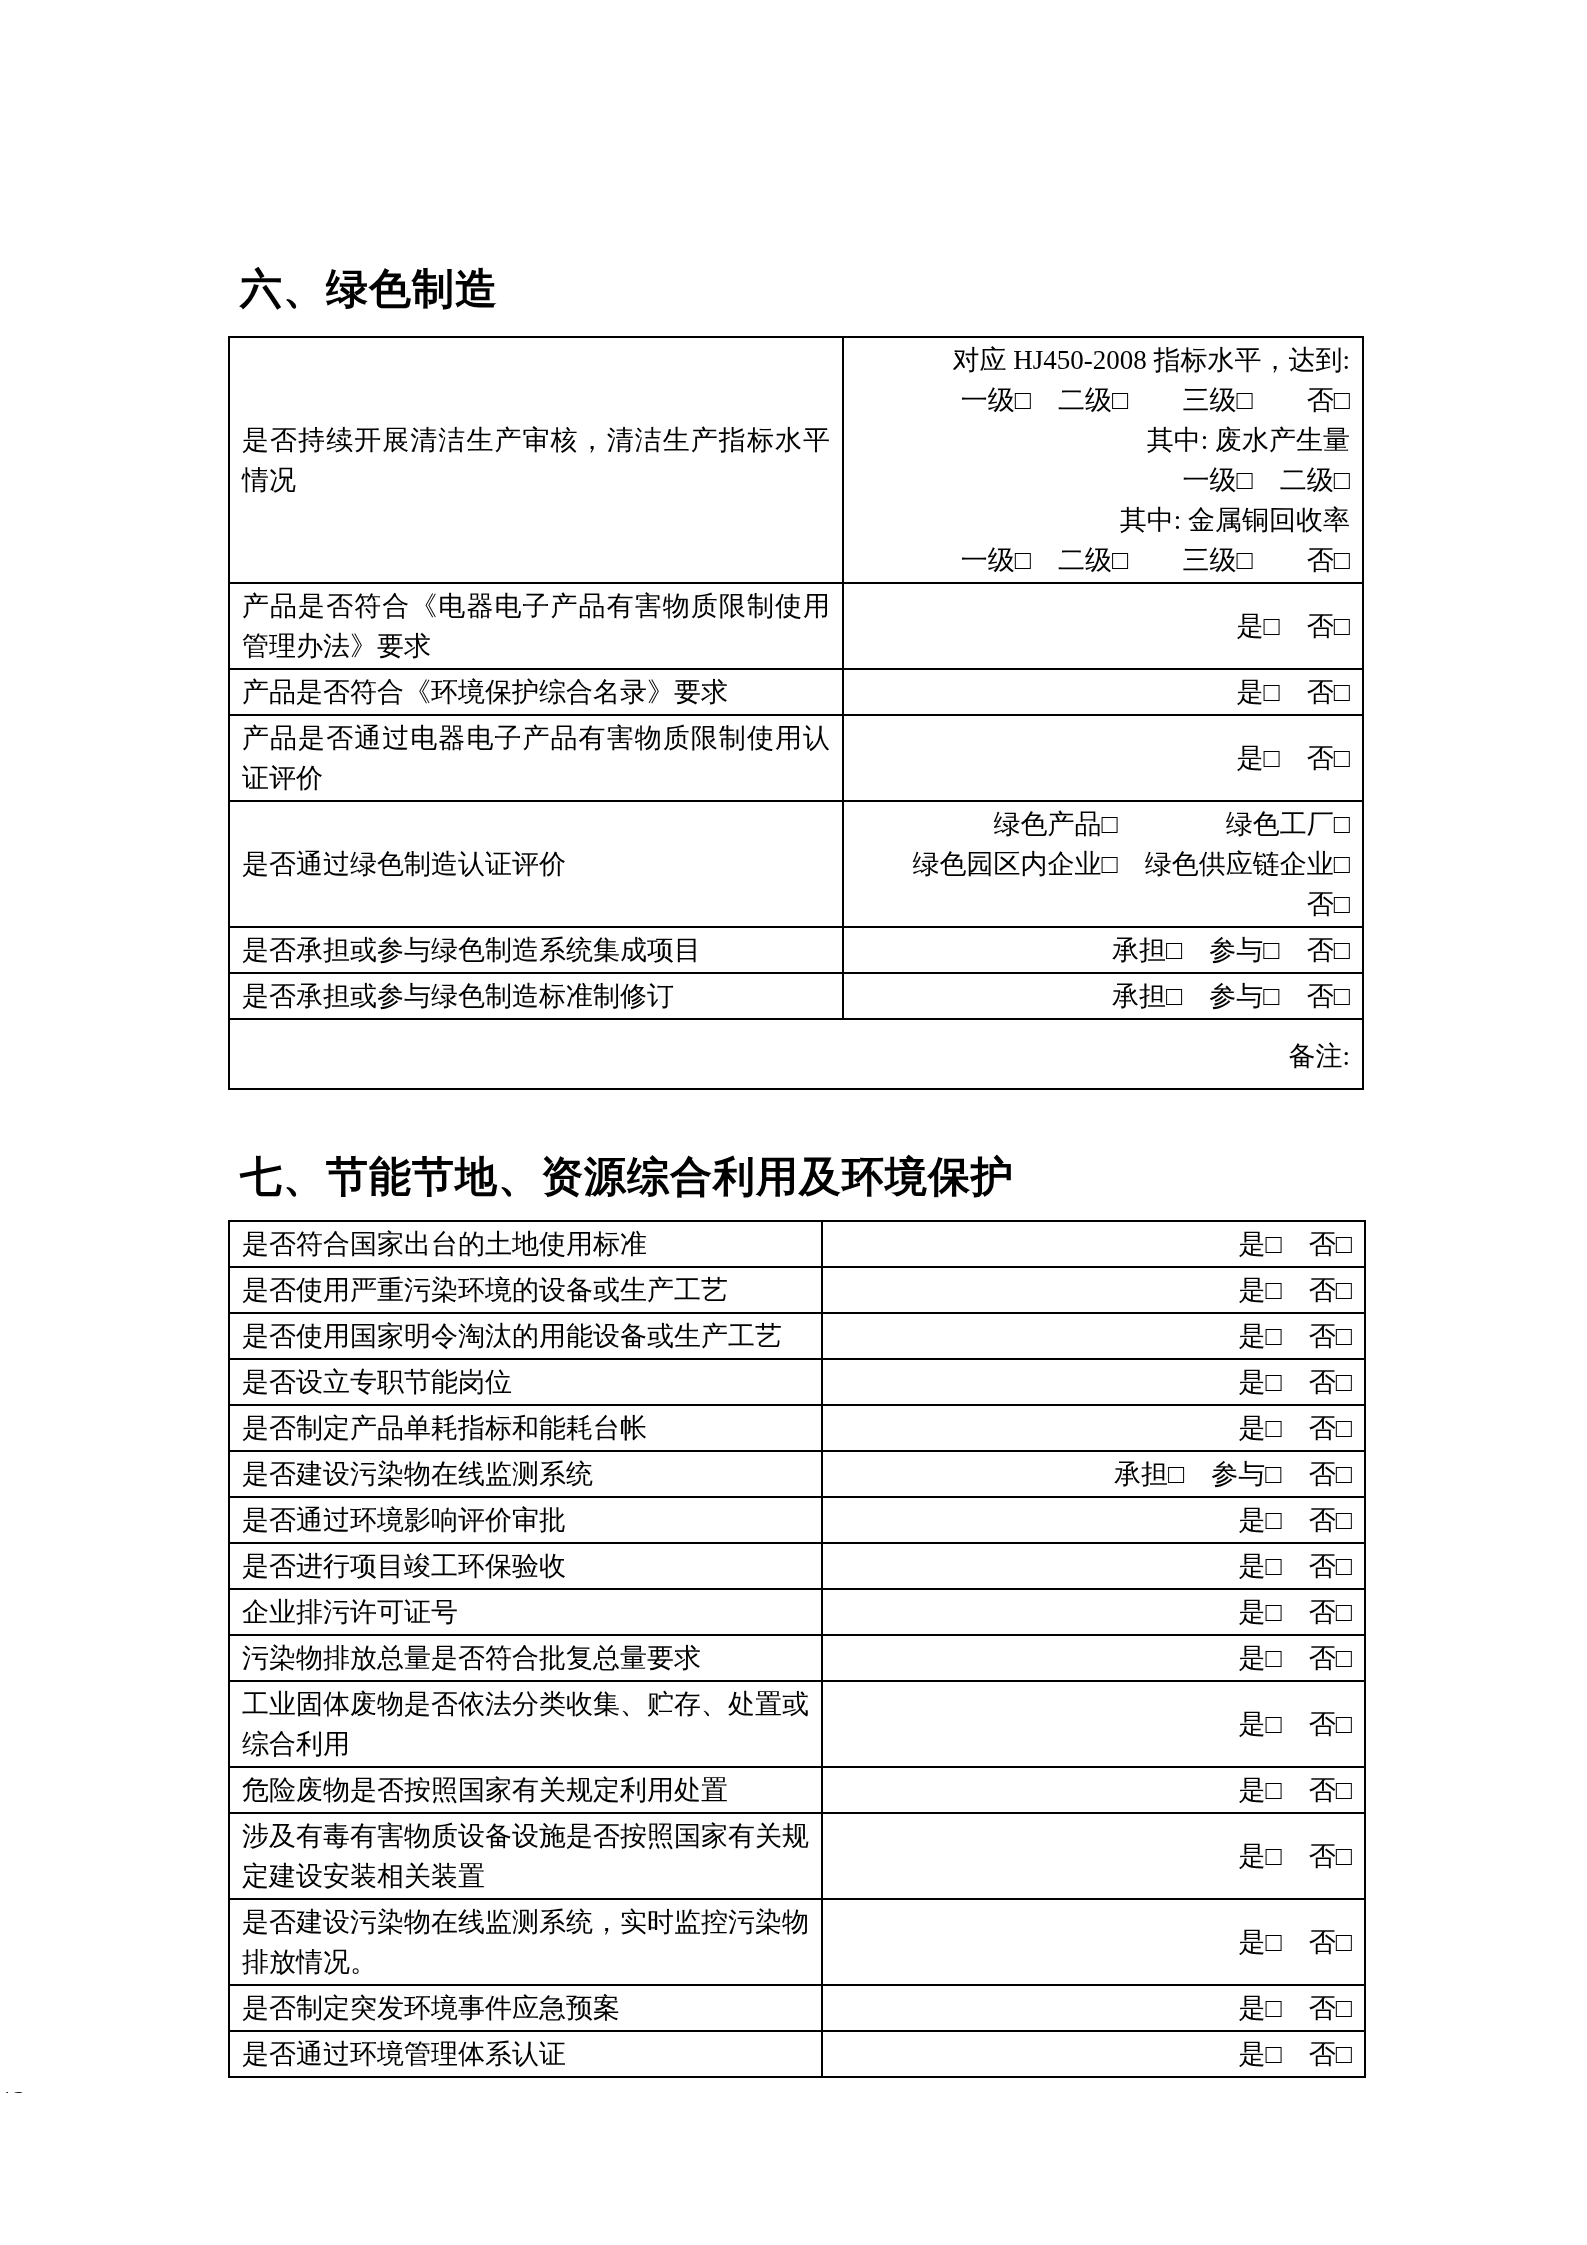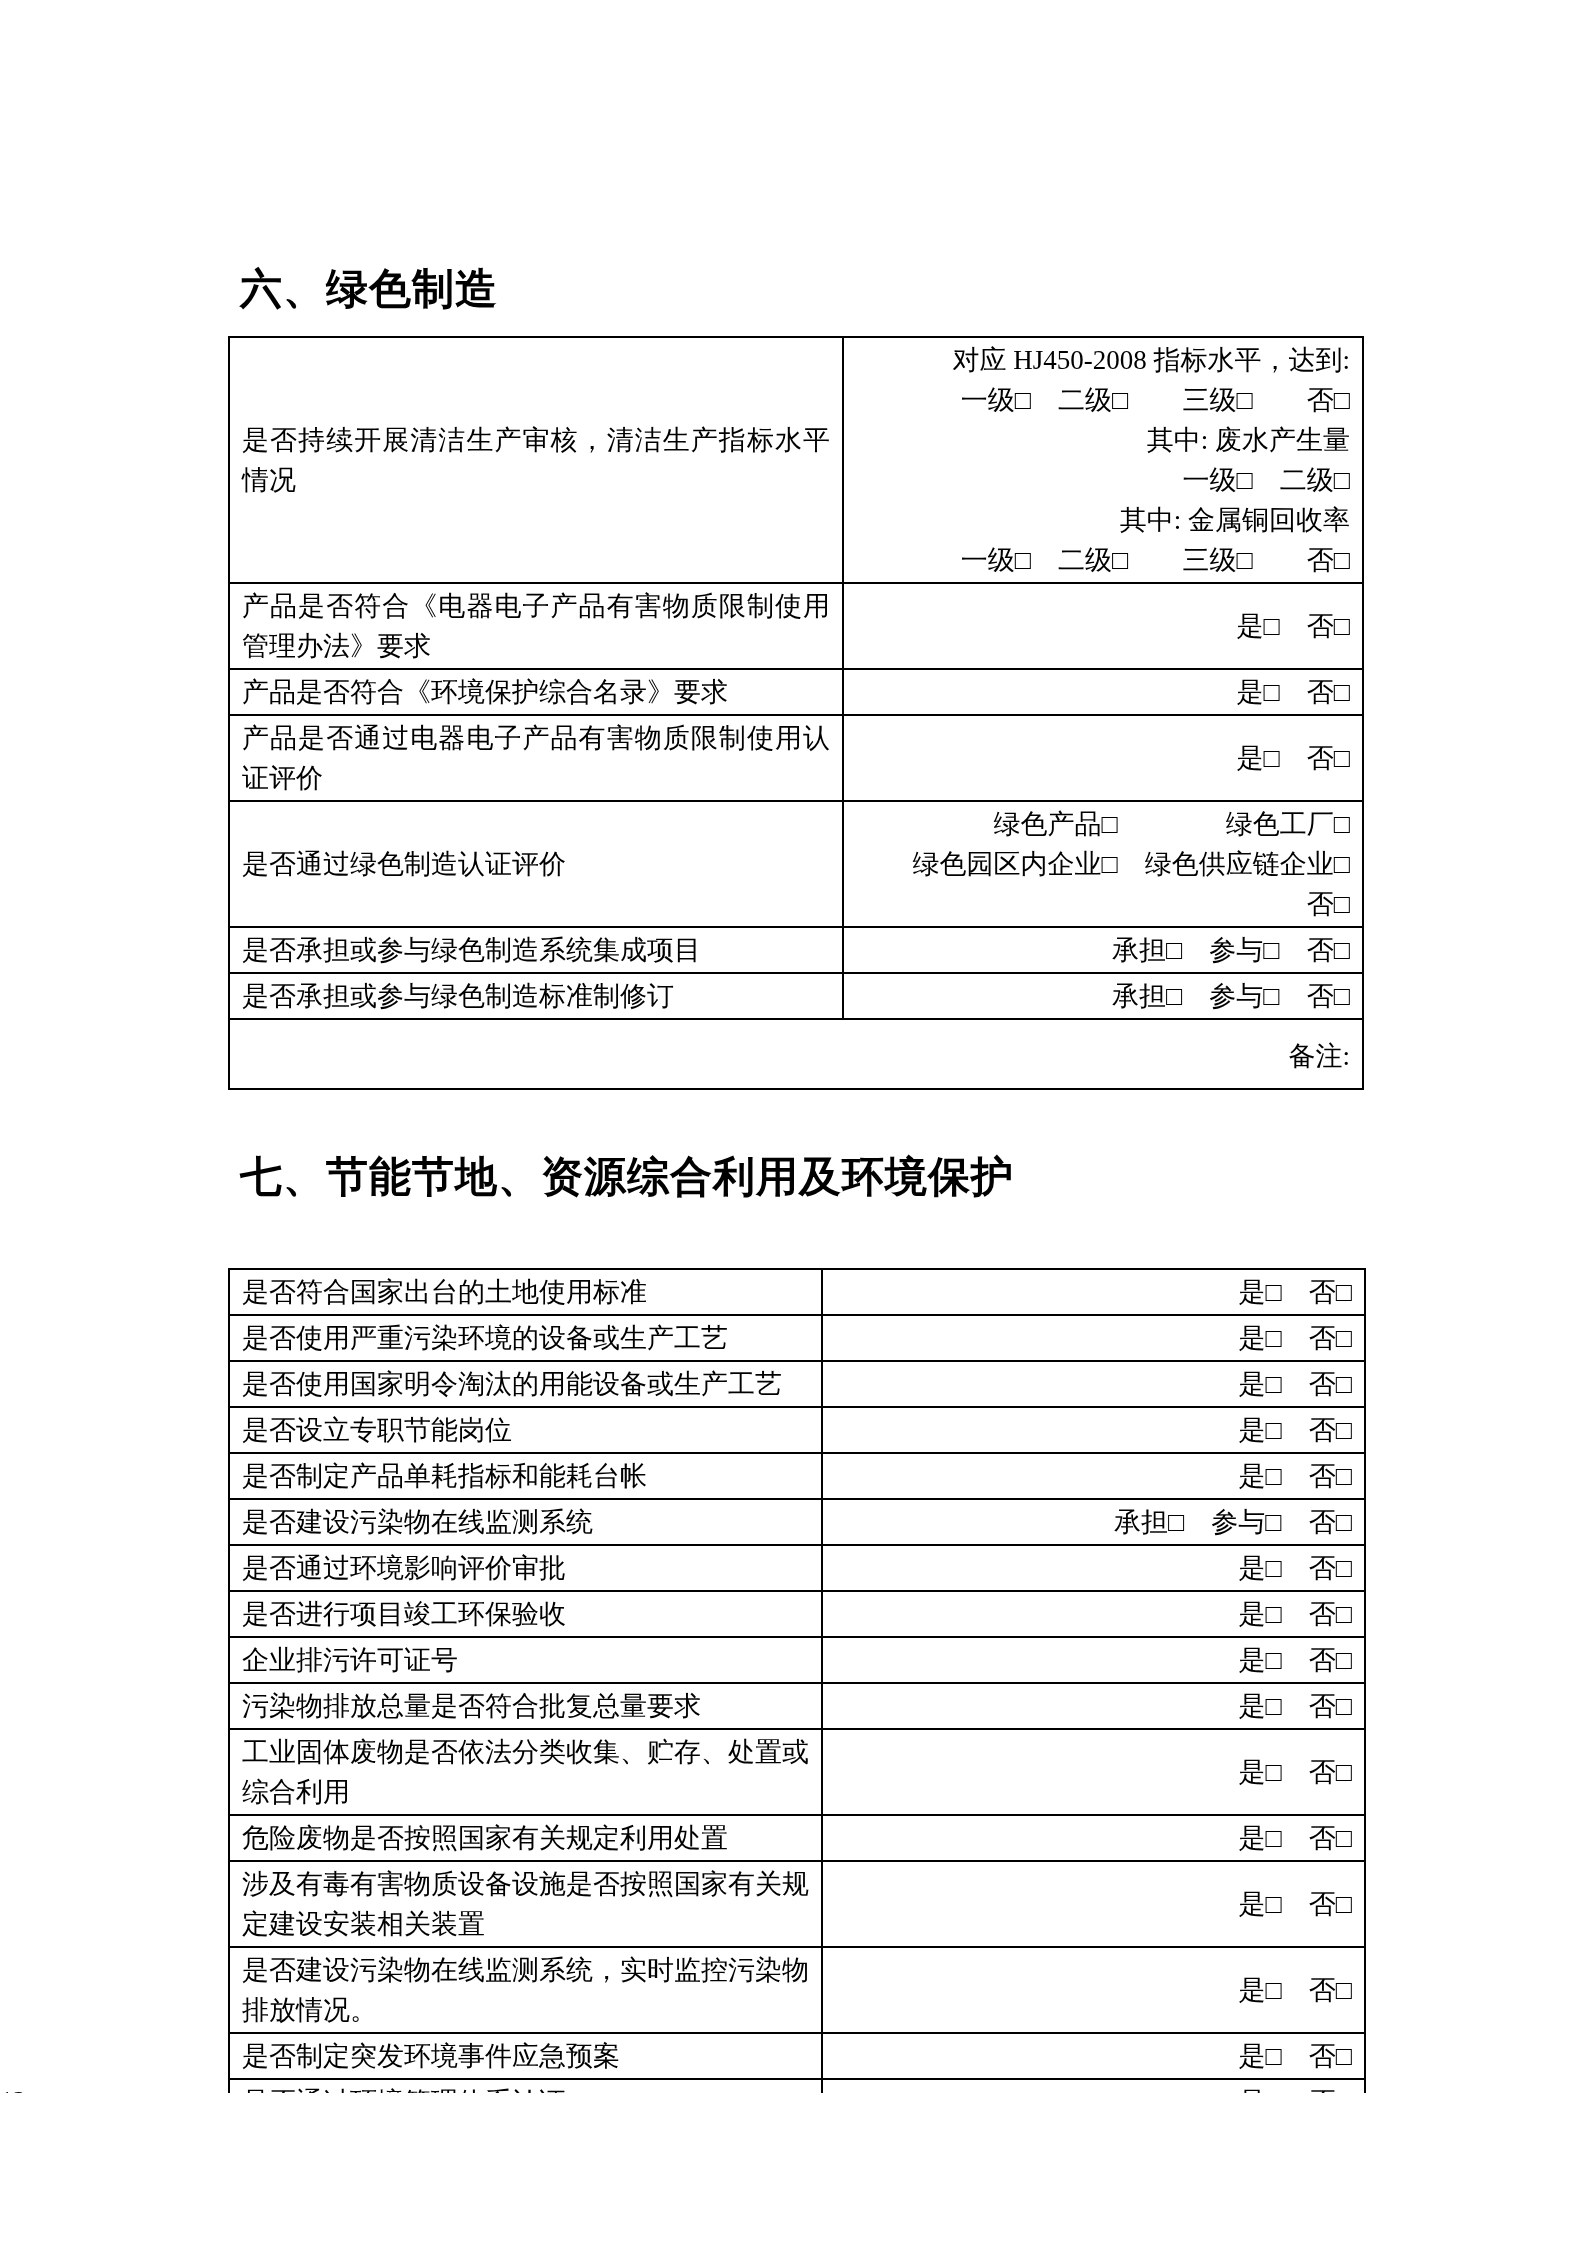--- a/index.html
+++ b/index.html
@@ -28,21 +28,21 @@
   .sec-title.t2 { top: 1152px; font-family: Liberation Serif, serif; }
   table.form-table {
     position: absolute;
     left: 228px;
     border-collapse: collapse;
     table-layout: fixed;
     font-size: 27px;
     color: #000000;
   }
   table.t1-table { top: 336px; width: 1134px; }
-  table.t2-table { top: 1268px; width: 1136px; }
+  table.t2-table { top: 1220px; width: 1136px; }
   .form-table td {
     border: 2px solid #000000;
     padding: 2px 12px;
     line-height: 40px;
     vertical-align: middle;
     word-break: break-all;
     text-align: right;
   }
   .form-table td.cell-left { text-align: justify; margin-top: 36px; }
   .form-table td.cell-right .line { white-space: nowrap; }

